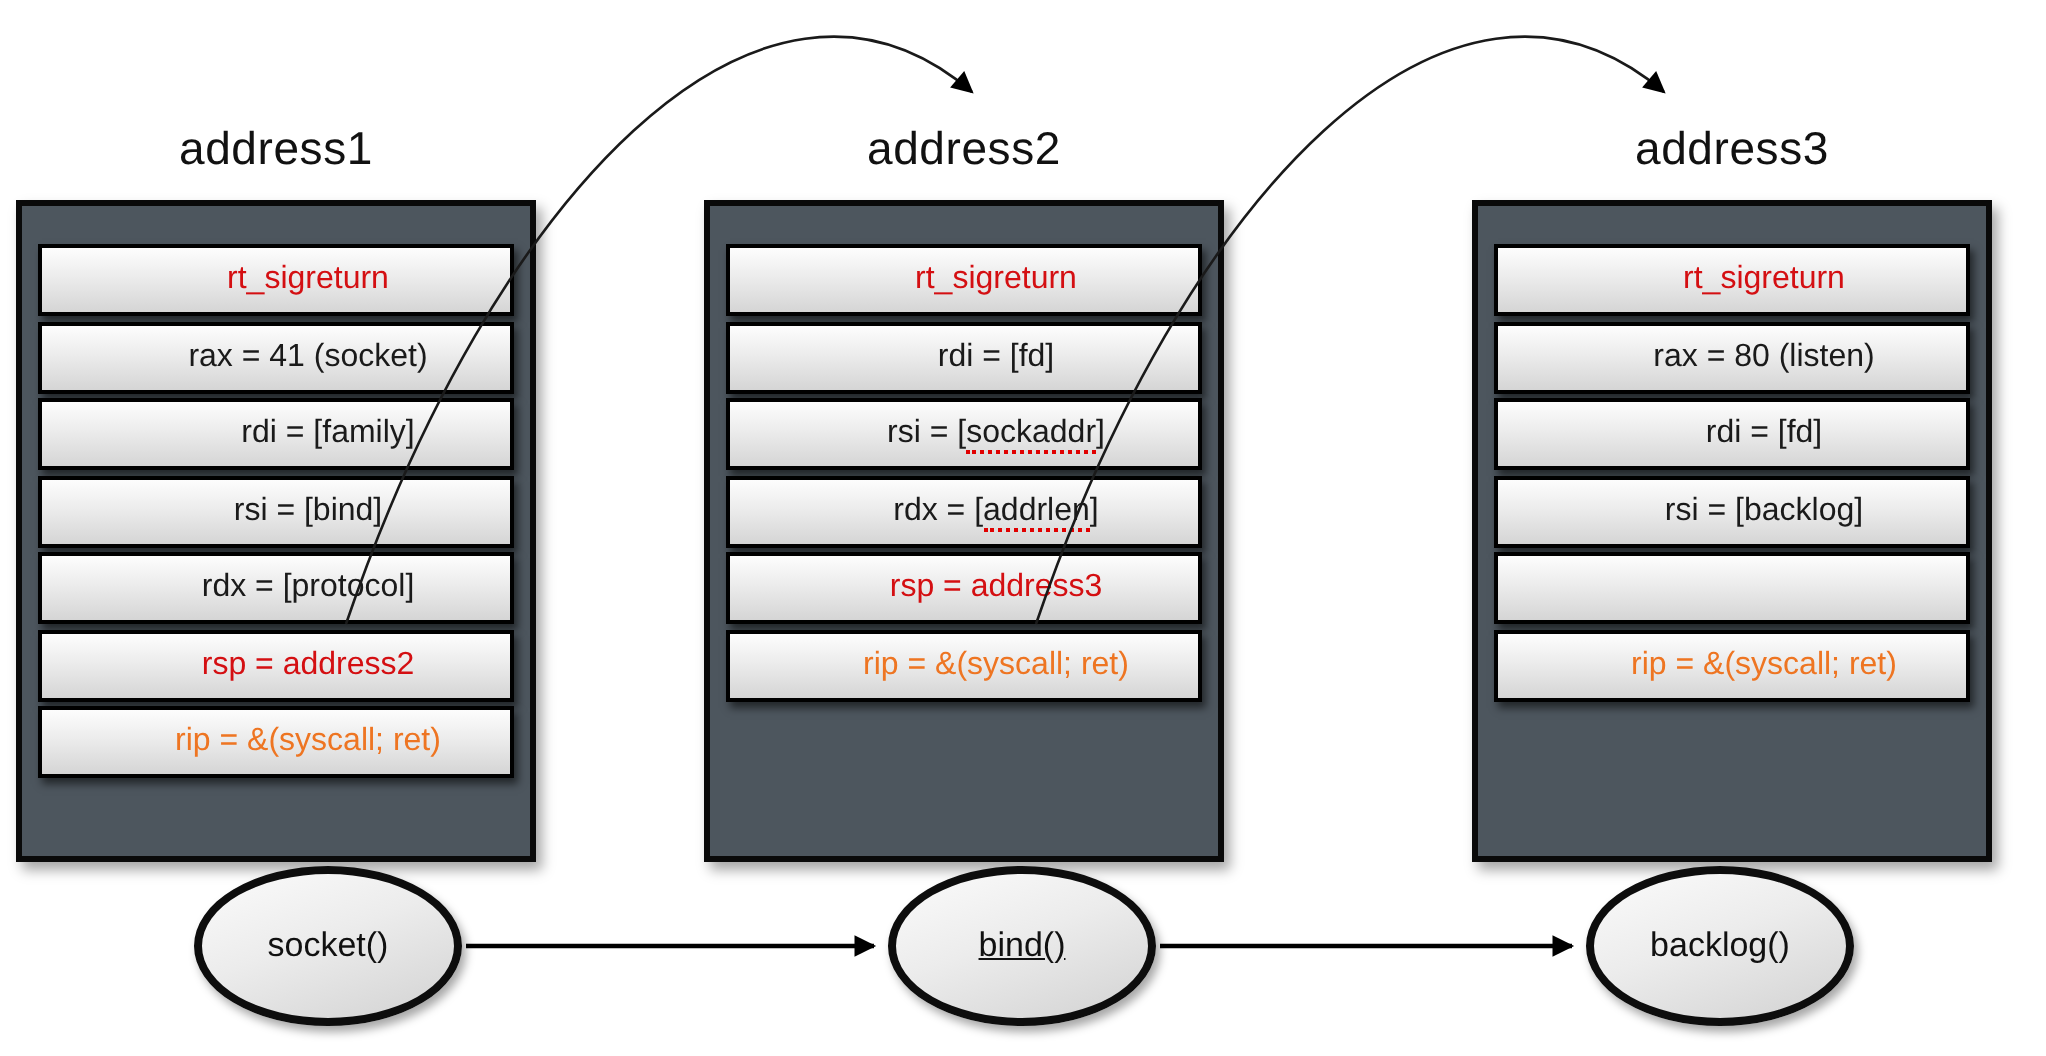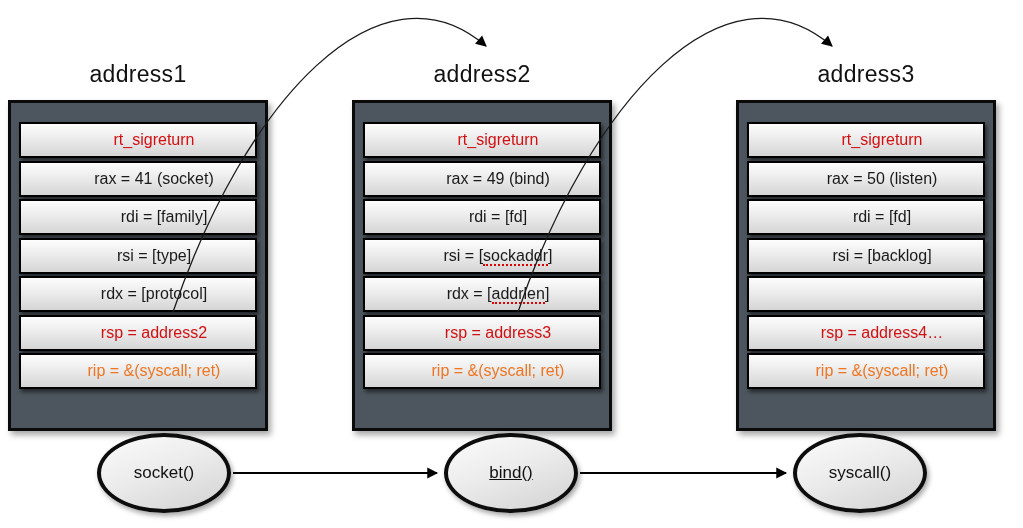--- a/index.html
+++ b/index.html
@@ -70,21 +70,21 @@
 
     <div class="row">
               <span class="row-text" style="color: rgb(26, 26, 26);">rax = 41 (socket)</span>
             </div>
 
     <div class="row">
               <span class="row-text" style="color: rgb(26, 26, 26); margin-left: 20px;">rdi = [family]</span>
             </div>
 
     <div class="row">
-              <span class="row-text" style="color: rgb(26, 26, 26);">rsi = [type]</span>
+              <span class="row-text" style="color: rgb(26, 26, 26);">rsi = [bind]</span>
             </div>
 
     <div class="row">
               <span class="row-text" style="color: rgb(26, 26, 26);">rdx = [protocol]</span>
             </div>
 
     <div class="row">
               <span class="row-text" style="color: rgb(212, 15, 18); text-align: right;">rsp = address2</span>
             </div>
 
@@ -96,23 +96,20 @@
     </div>
 
     <div class="frame f1">
       <div class="frame-title">address2</div>
       <div class="frame-box">
         <div class="rows">
     <div class="row">
               <span class="row-text" style="color: rgb(212, 15, 18);">rt_sigreturn</span>
             </div>
 
-    <div class="row">
-              <span class="row-text" style="color: rgb(26, 26, 26);">rax = 49 (bind)</span>
-            </div>
 
     <div class="row">
               <span class="row-text" style="color: rgb(26, 26, 26);">rdi = [fd]</span>
             </div>
 
     <div class="row">
               <span class="row-text" style="color: rgb(26, 26, 26);"><span>rsi = [</span><span class="sq">sockaddr</span><span>]</span></span>
             </div>
 
     <div class="row">
@@ -132,57 +129,54 @@
 
     <div class="frame f2">
       <div class="frame-title">address3</div>
       <div class="frame-box">
         <div class="rows">
     <div class="row">
               <span class="row-text" style="color: rgb(212, 15, 18);">rt_sigreturn</span>
             </div>
 
     <div class="row">
-              <span class="row-text" style="color: rgb(26, 26, 26);">rax = 50 (listen)</span>
+              <span class="row-text" style="color: rgb(26, 26, 26);">rax = 80 (listen)</span>
             </div>
 
     <div class="row">
               <span class="row-text" style="color: rgb(26, 26, 26);">rdi = [fd]</span>
             </div>
 
     <div class="row">
               <span class="row-text" style="color: rgb(26, 26, 26);">rsi = [backlog]</span>
             </div>
 
     <div class="row">
               <span class="row-text" style="color: rgb(26, 26, 26);"></span>
             </div>
 
-    <div class="row">
-              <span class="row-text" style="color: rgb(212, 15, 18);">rsp = address4…</span>
-            </div>
 
     <div class="row">
               <span class="row-text" style="color: rgb(238, 117, 34);">rip = &amp;(syscall; ret)</span>
             </div>
   </div>
       </div>
     </div>
   </div>
   <div id="nodes">
     <div class="ellipse n0">
         <span class="node-label">socket()</span>
       </div>
 
     <div class="ellipse n1">
         <span class="node-label">bind()</span>
       </div>
 
     <div class="ellipse n2">
-        <span class="node-label">syscall()</span>
+        <span class="node-label">backlog()</span>
       </div>
   </div>
 
   <svg class="overlay" viewBox="0 0 1023 528" xmlns="http://www.w3.org/2000/svg">
     <defs>
       <marker id="ah" viewBox="0 0 12 12" refX="10" refY="6" markerWidth="13" markerHeight="13" markerUnits="userSpaceOnUse" orient="auto">
         <path d="M1,1 L11,6 L1,11 Z" fill="#000"></path>
       </marker>
     </defs>
     <path d="M173,312 C245,100 380,-45 486,46" fill="none" stroke="#1a1a1a" stroke-width="1.3" marker-end="url(#ah)"></path>

